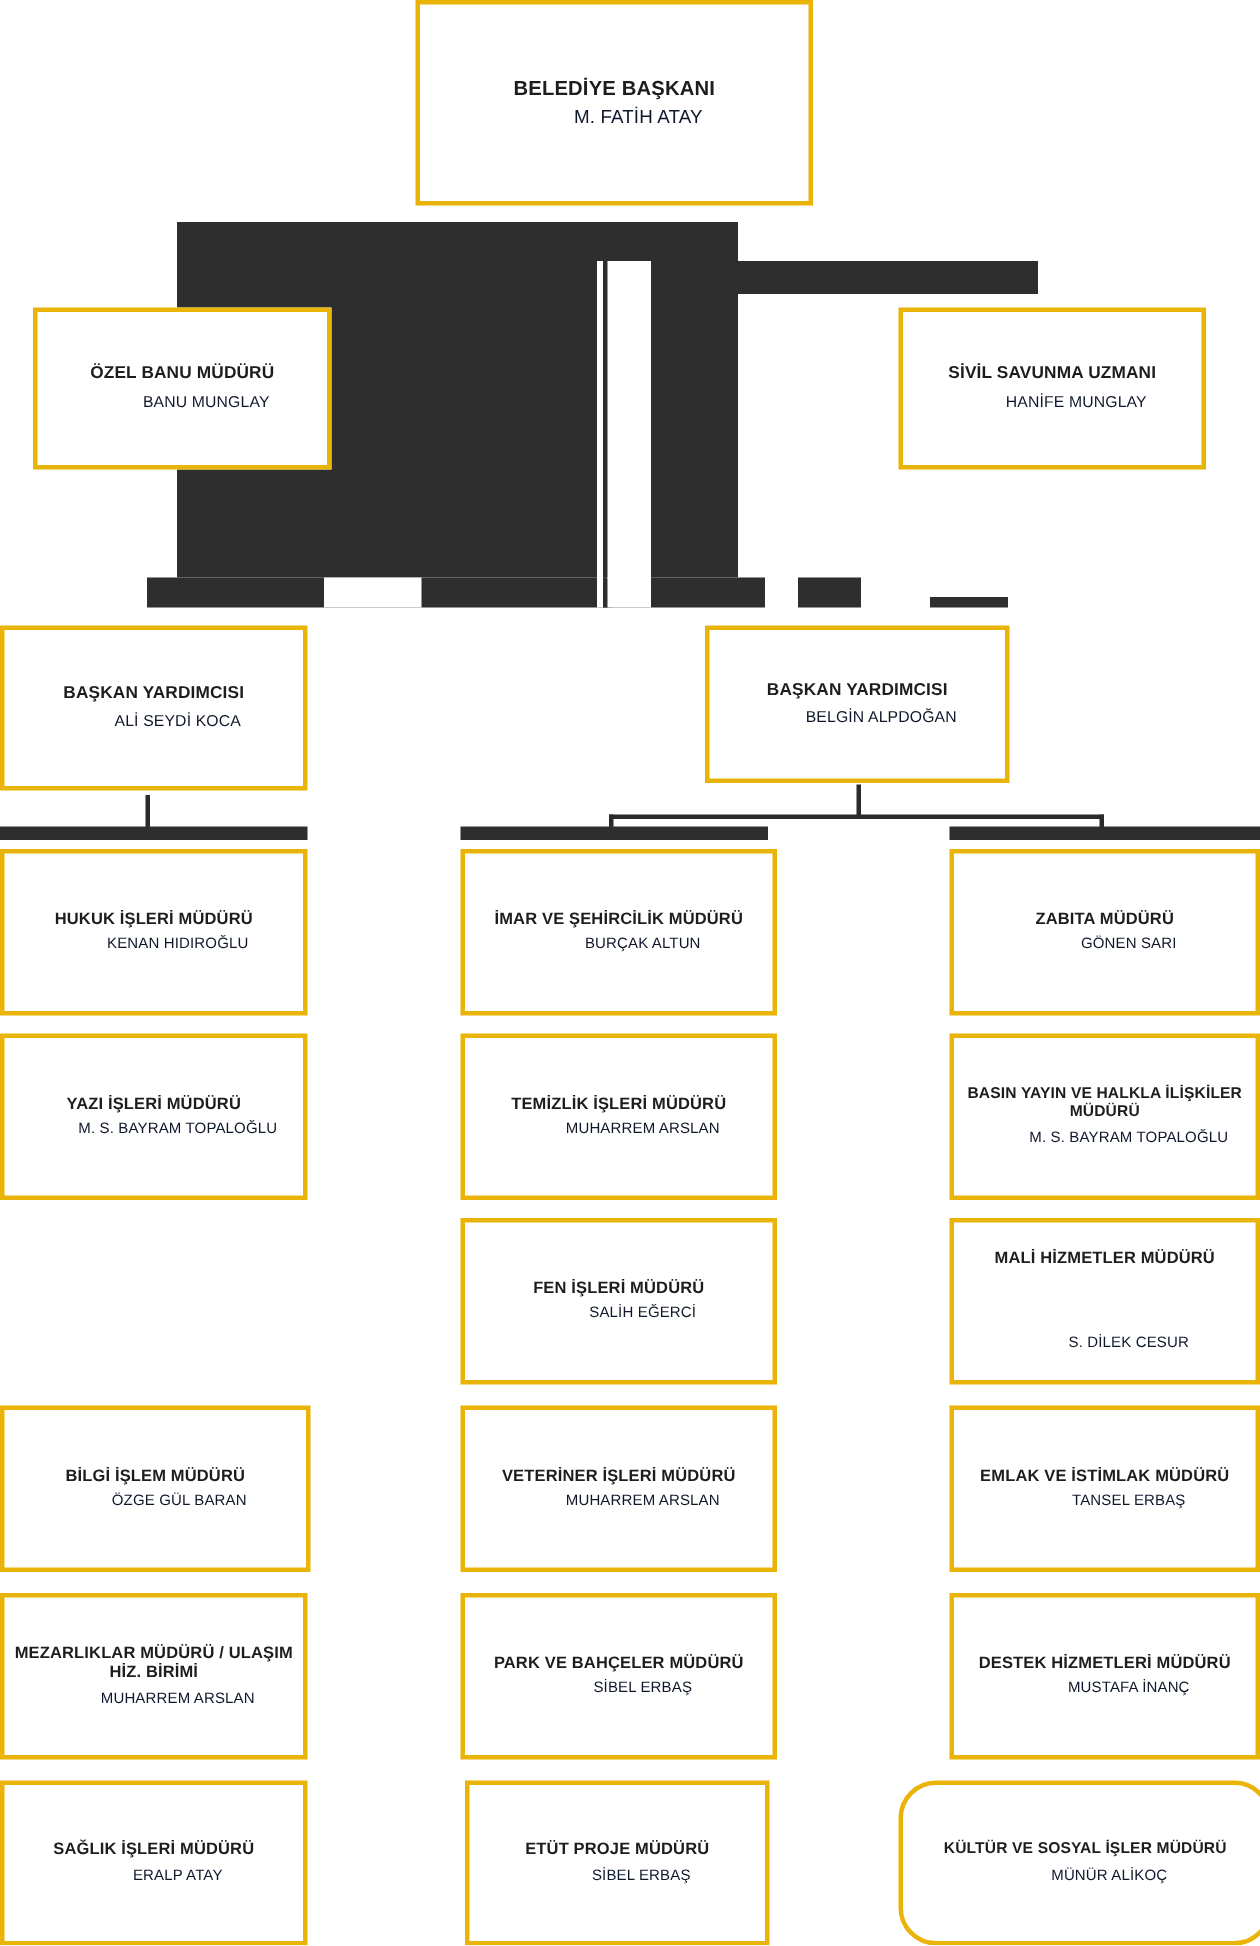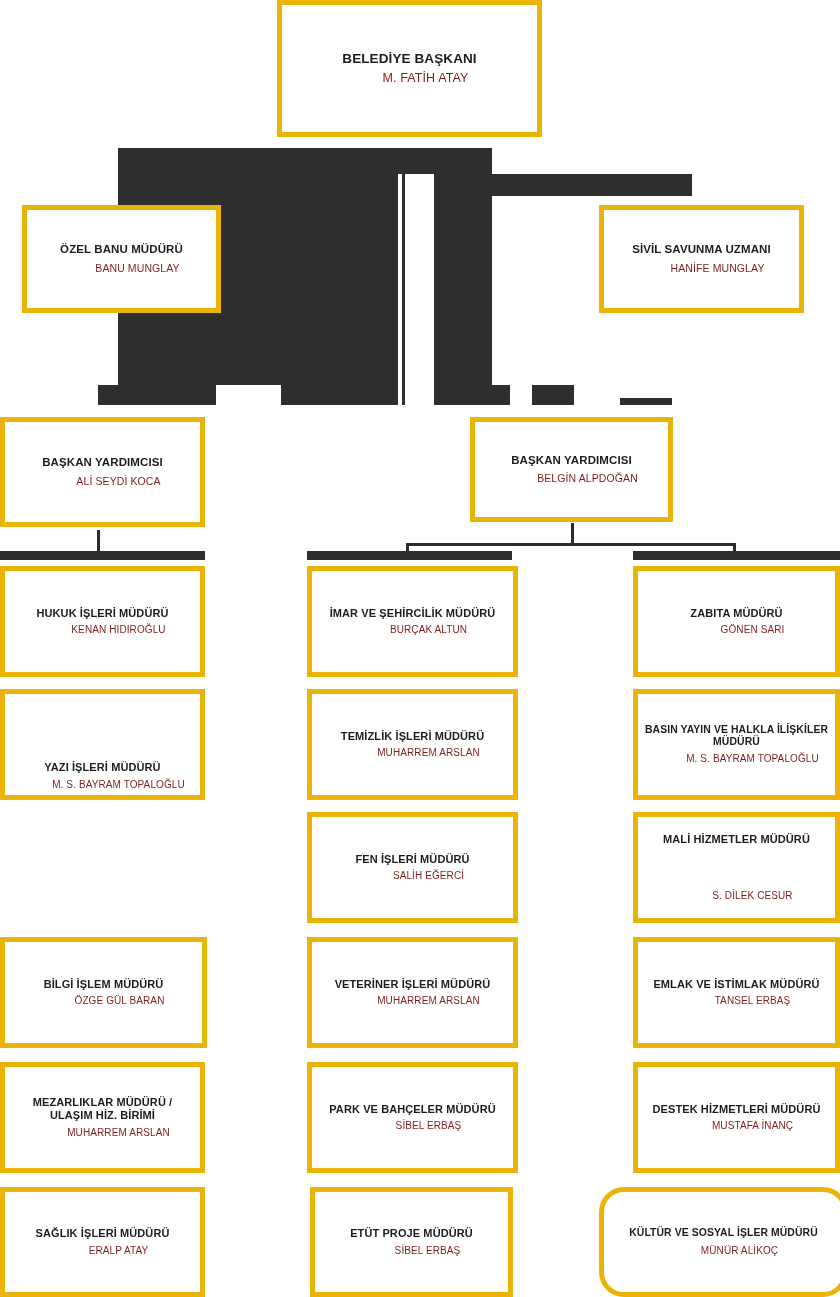--- a/index.html
+++ b/index.html
@@ -19,37 +19,37 @@
     height: 1297px;
     background: #ffffff;
     overflow: hidden;
   }
 
   
   .node {
     position: absolute;
     box-sizing: border-box;
     background: #ffffff;
-    border: 5px solid #eab308;
+    border: 3px solid #eab308;
     display: flex;
     flex-direction: column;
     align-items: center;
     justify-content: center;
     text-align: center;
     padding: 4px 6px;
     z-index: 5;
   }
   .node .title {
     font-weight: bold;
     color: #1d1d1d;
     line-height: 1.18;
     letter-spacing: .1px;
   }
   .node .person {
-    color: #7f1d1d;
+    color: #0f172a;
     line-height: 1.2;
     margin-top: 5px;
     letter-spacing: .1px;
     padding-left: 32px;
   }
 
   
   .t-root .title   { font-size: 13.5px; }
   .t-root .person  { font-size: 12.5px; }
 
@@ -137,21 +137,21 @@
 
   <div class="node t-mid" style="left:470px; top:417px; width:203px; height:105px;">
     <div class="title">BAŞKAN YARDIMCISI</div>
     <div class="person">BELGİN ALPDOĞAN</div>
   </div>
 
   <div class="node t-dept" style="left:0px; top:566px; width:205px; height:111px;">
     <div class="title">HUKUK İŞLERİ MÜDÜRÜ</div>
     <div class="person">KENAN HIDIROĞLU</div>
   </div>
-  <div class="node t-dept" style="left:0px; top:689px; width:205px; height:111px;justify-content:flex-end;">
+  <div class="node t-dept" style="left:0px; top:689px; width:205px; height:111px;">
     <div class="title">YAZI İŞLERİ MÜDÜRÜ</div>
     <div class="person">M. S. BAYRAM TOPALOĞLU</div>
   </div>
   <div class="node t-dept" style="left:0px; top:937px; width:207px; height:111px;">
     <div class="title">BİLGİ İŞLEM MÜDÜRÜ</div>
     <div class="person">ÖZGE GÜL BARAN</div>
   </div>
   <div class="node t-dept" style="left:0px; top:1062px; width:205px; height:111px;">
     <div class="title">MEZARLIKLAR MÜDÜRÜ / ULAŞIM HİZ. BİRİMİ</div>
     <div class="person">MUHARREM ARSLAN</div>

